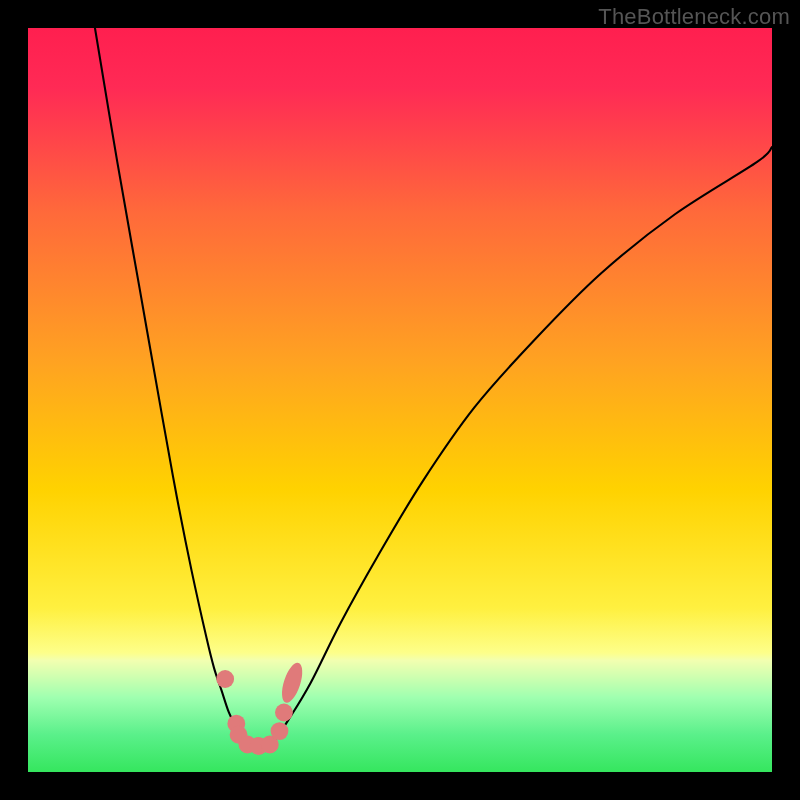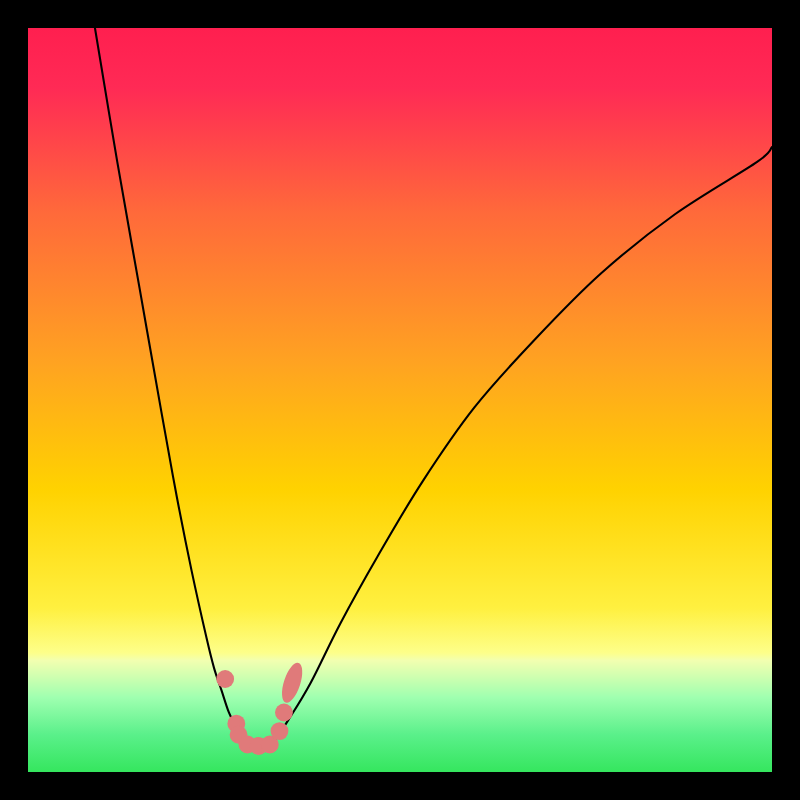--- a/index.html
+++ b/index.html
@@ -33,20 +33,21 @@
     color: #555;
     font-size: 22px;
     font-weight: 500;
     letter-spacing: 0.2px;
   }
 </style>
 </head>
 <body>
 
 <div class="frame">
+  <div class="watermark">TheBottleneck.com</div>
   <div class="plot-area">
     <svg id="chart-svg" width="744" height="744" viewBox="0 0 100 100" preserveAspectRatio="none">
       <defs>
         <linearGradient id="bg-grad" x1="0" y1="0" x2="0" y2="1">
           <stop offset="0%" stop-color="#ff1f4f"></stop>
           <stop offset="8%" stop-color="#ff2a55"></stop>
           <stop offset="25%" stop-color="#ff6a3a"></stop>
           <stop offset="45%" stop-color="#ffa321"></stop>
           <stop offset="62%" stop-color="#ffd200"></stop>
           <stop offset="78%" stop-color="#fff040"></stop>

